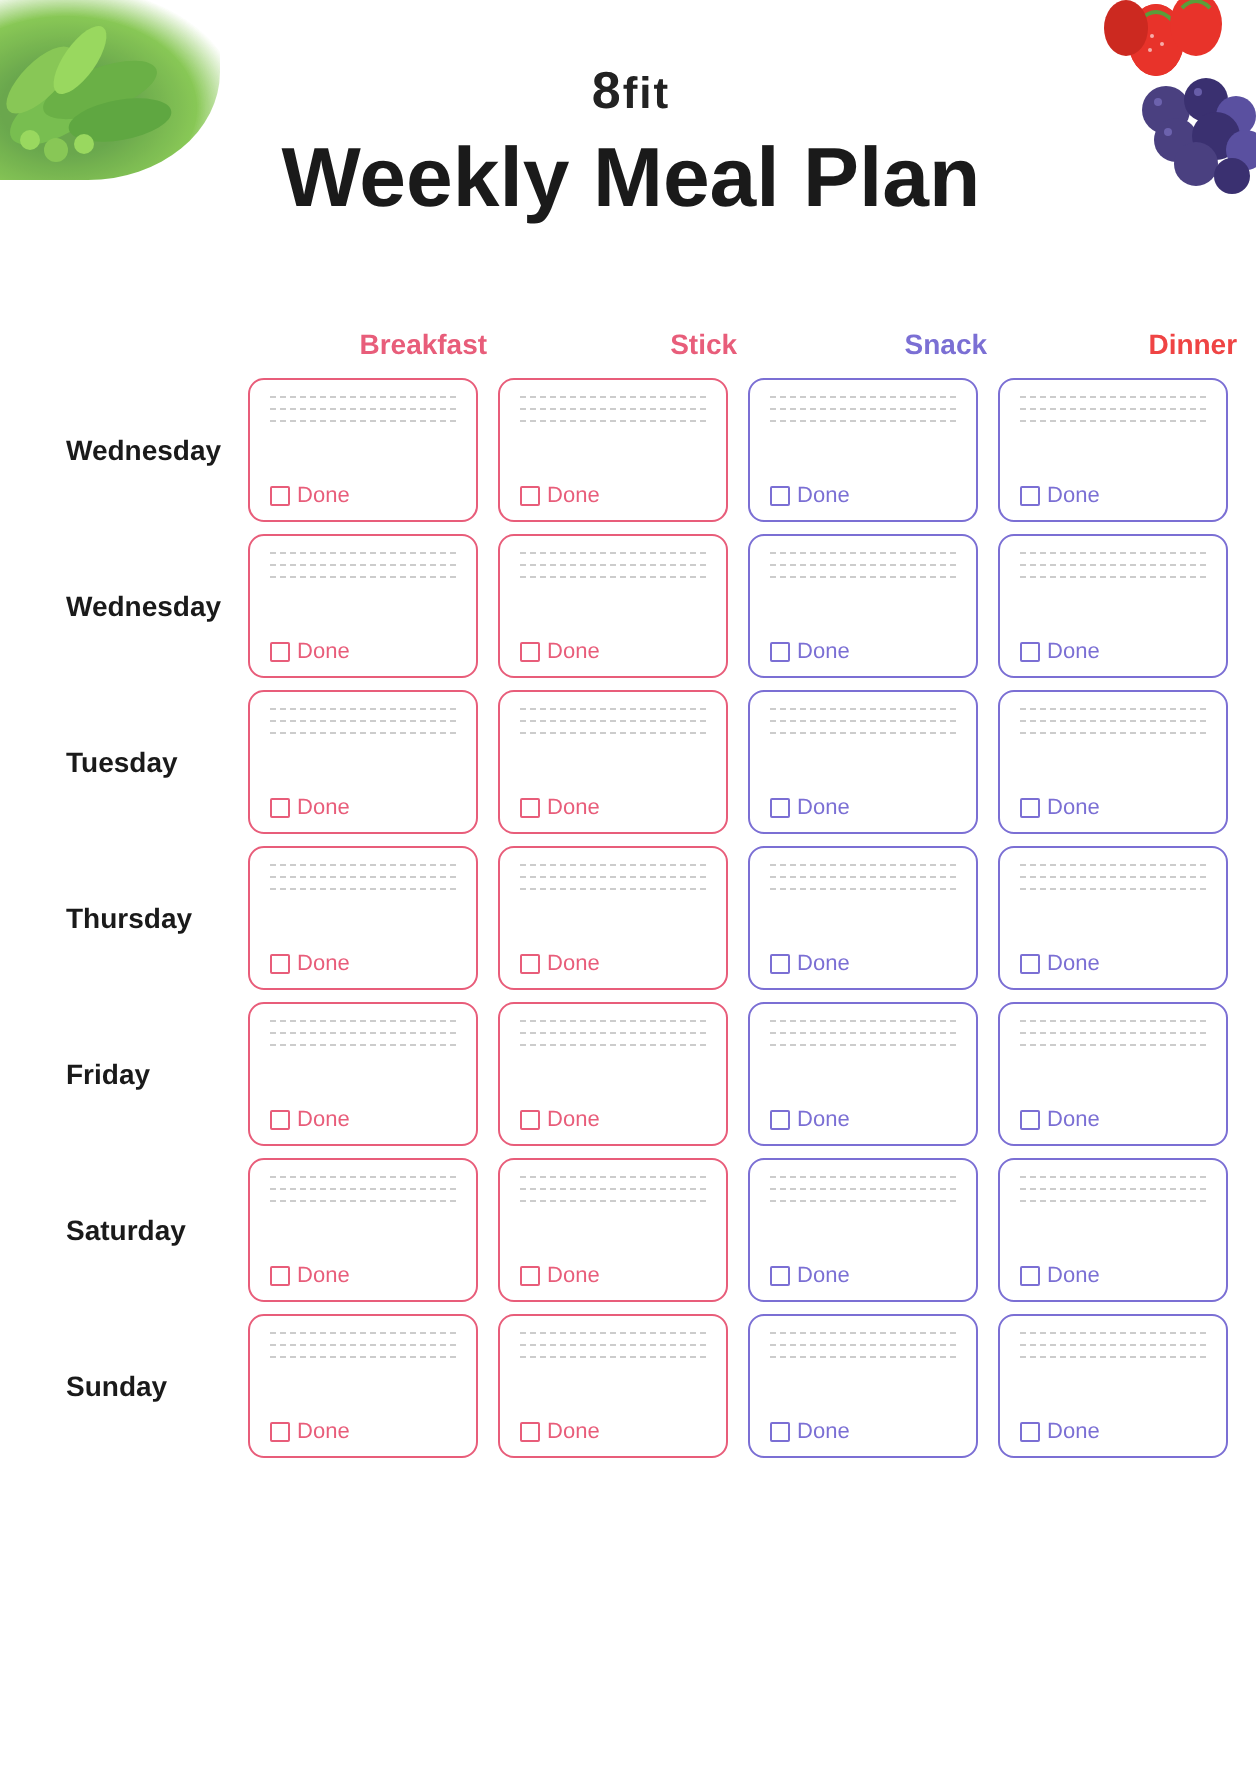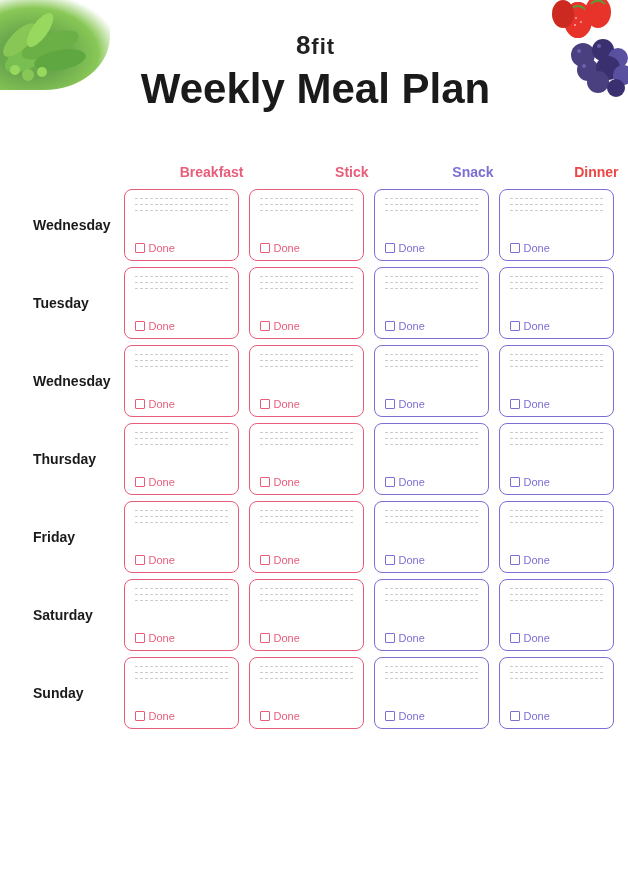--- a/index.html
+++ b/index.html
@@ -271,21 +271,21 @@
                 <div class="dotted-line"></div>
               </div>
               <div class="done-row purple">
                 <span class="checkbox"></span>
                 <span>Done</span>
               </div>
             </div>
           </td>
         </tr>
         <tr class="data-row">
-          <td class="day-label-cell">Tuesday</td>
+          <td class="day-label-cell">Wednesday</td>
           <td class="meal-cell">
             <div class="meal-box pink">
               <div class="dotted-lines">
                 <div class="dotted-line"></div>
                 <div class="dotted-line"></div>
                 <div class="dotted-line"></div>
               </div>
               <div class="done-row pink">
                 <span class="checkbox"></span>
                 <span>Done</span>
@@ -326,21 +326,21 @@
                 <div class="dotted-line"></div>
               </div>
               <div class="done-row purple">
                 <span class="checkbox"></span>
                 <span>Done</span>
               </div>
             </div>
           </td>
         </tr>
         <tr class="data-row">
-          <td class="day-label-cell">Wednesday</td>
+          <td class="day-label-cell">Tuesday</td>
           <td class="meal-cell">
             <div class="meal-box pink">
               <div class="dotted-lines">
                 <div class="dotted-line"></div>
                 <div class="dotted-line"></div>
                 <div class="dotted-line"></div>
               </div>
               <div class="done-row pink">
                 <span class="checkbox"></span>
                 <span>Done</span>

